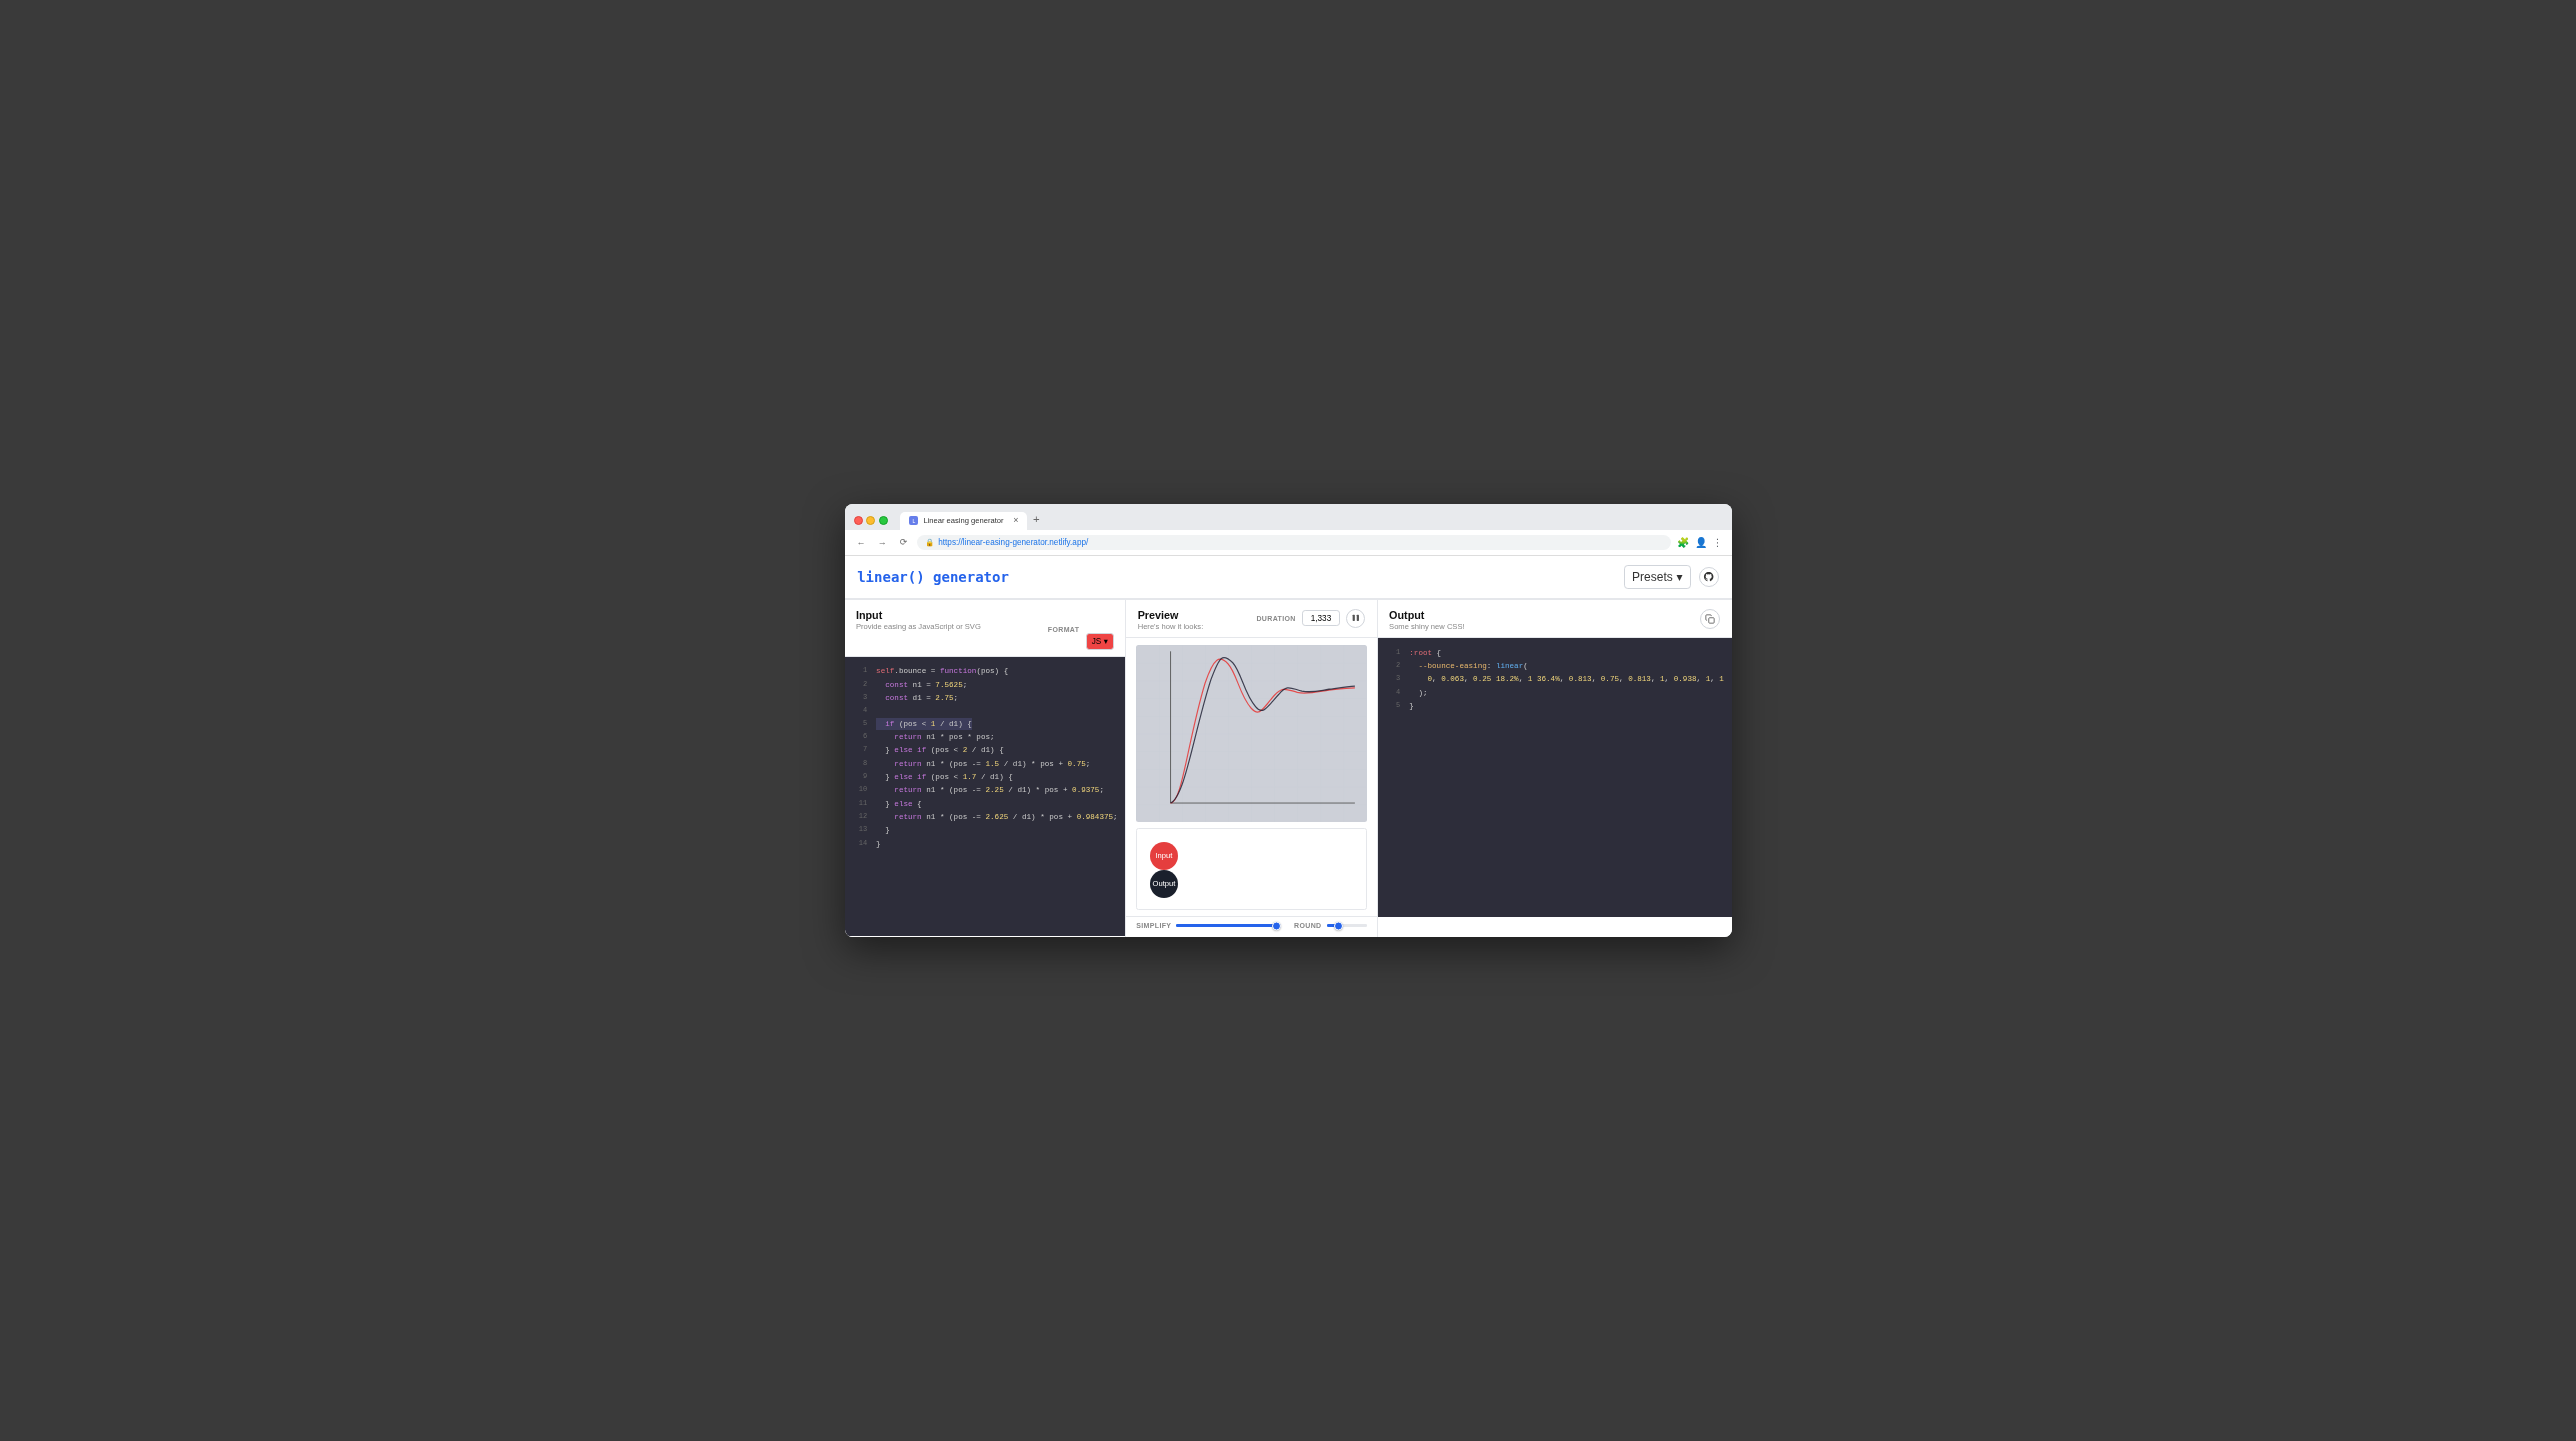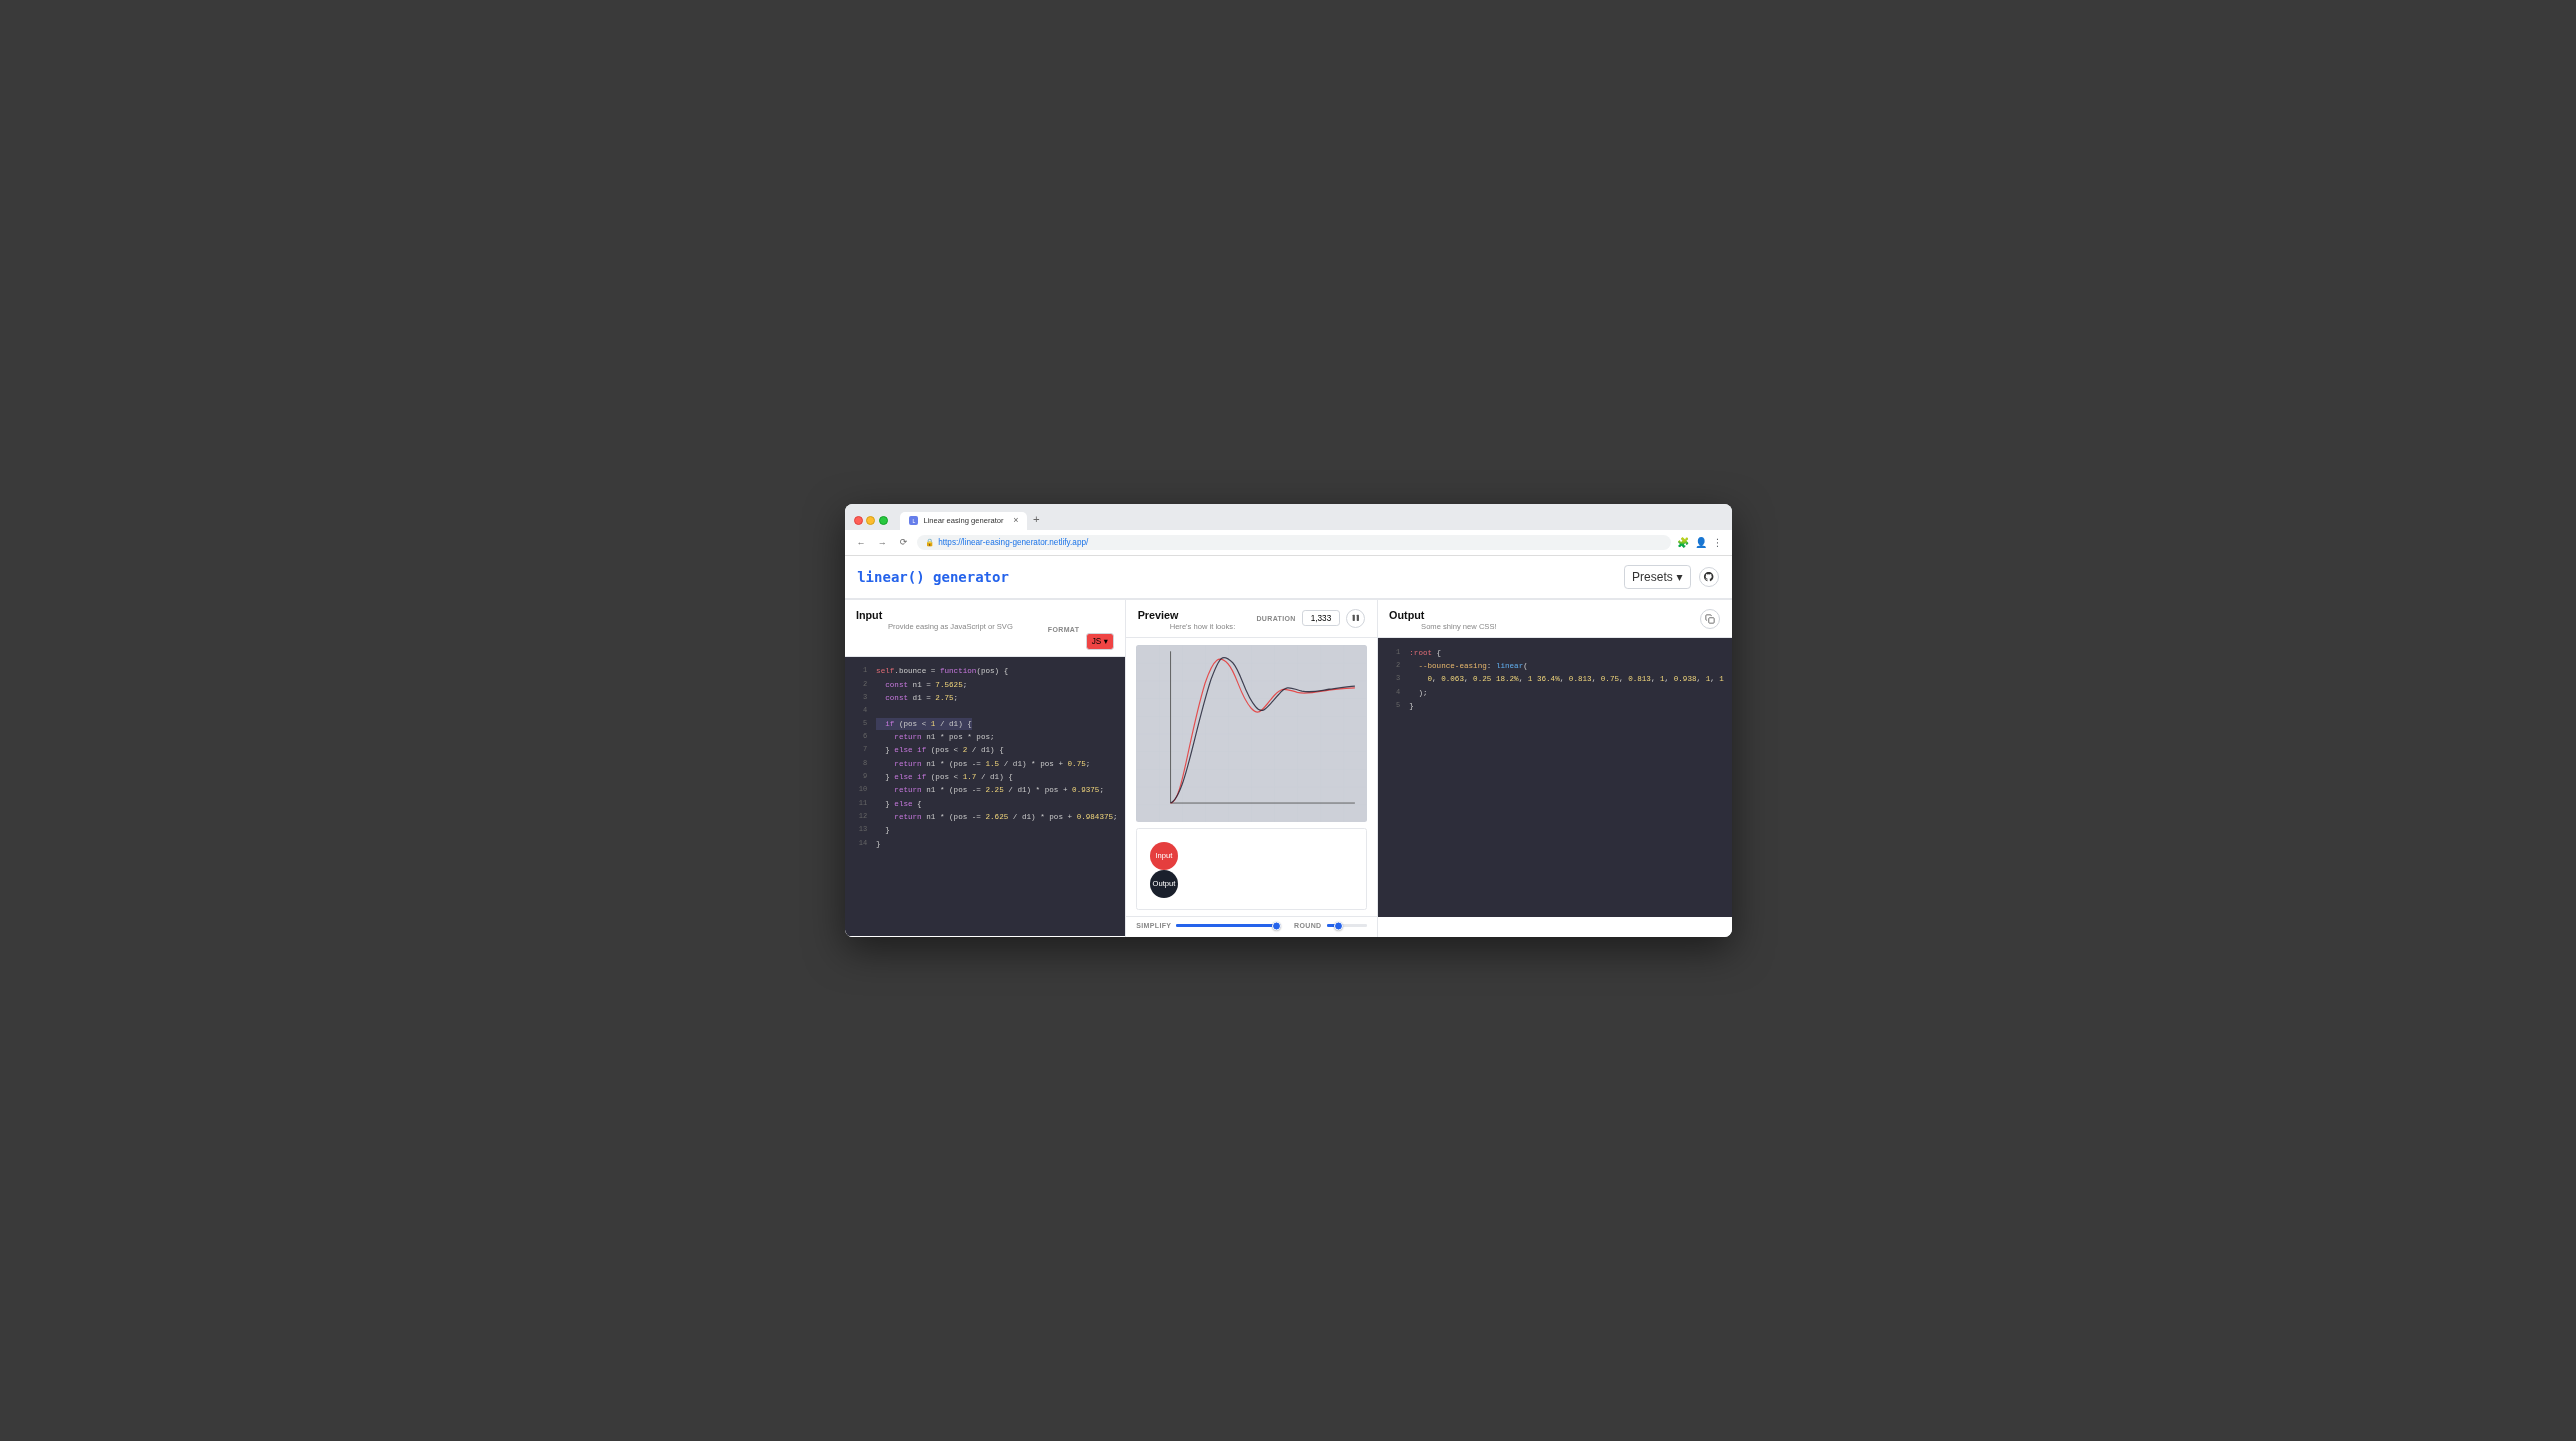--- a/index.html
+++ b/index.html
@@ -215,21 +215,20 @@
     .panel-title {
       font-size: 10.8px;
       font-weight: 600;
       color: #111;
     }
 
     .panel-subtitle {
       font-size: 7.6px;
       color: #888;
       margin-top: 1.3px;
-      margin-left: 32px;
     }
 
     .panel-header-right {
       display: flex;
       align-items: center;
       gap: 6.3px;
     }
 
     .format-label {
       font-size: 7px;

